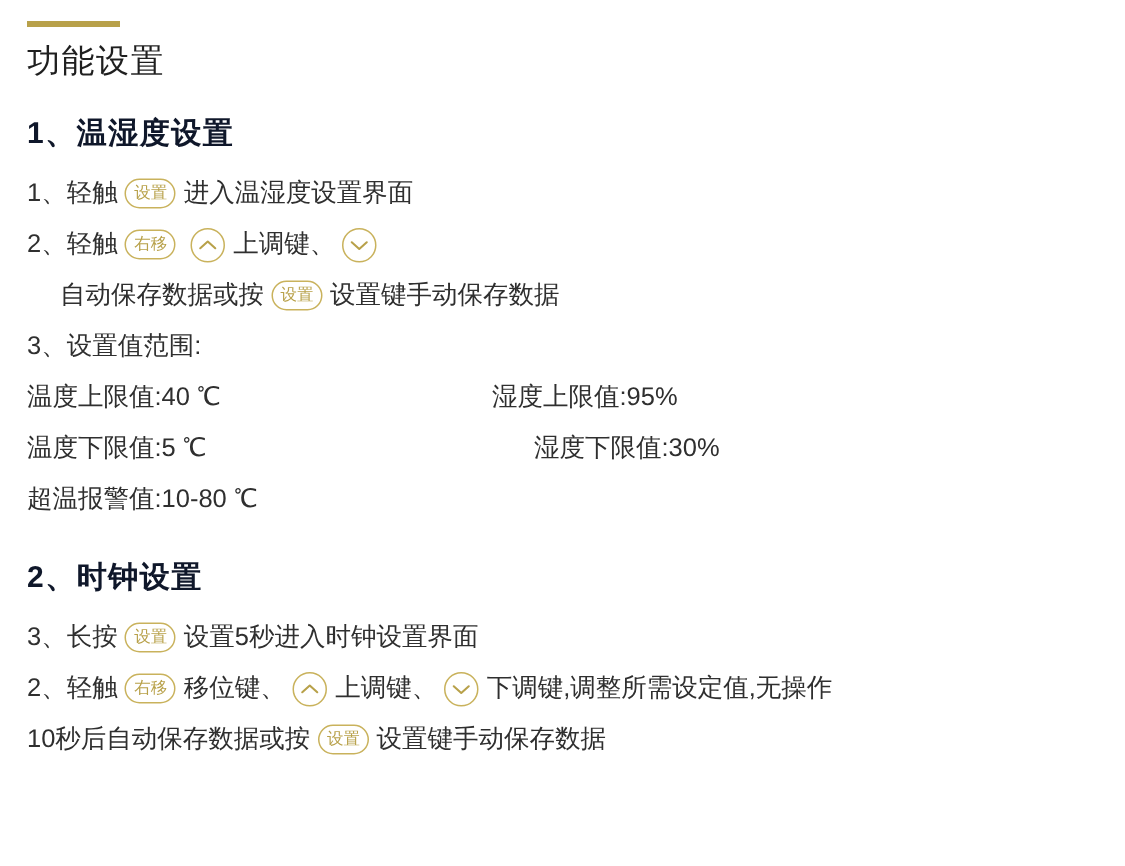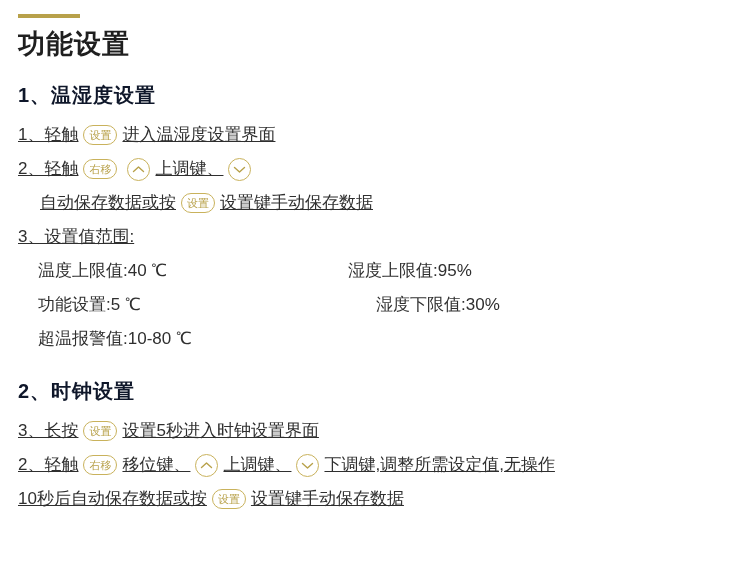--- a/index.html
+++ b/index.html
@@ -21,22 +21,22 @@
     box-sizing: border-box;
     padding: 0 18px;
   }
   .top-rule {
     width: 62px;
     height: 4px;
     background: #b8a14a;
     margin: 14px 0 0 0;
   }
   .page-title {
-    font-size: 27px;
-    font-weight: bold;
+    font-size: 22px;
+    font-weight: normal;
     color: #1f1f1f;
     letter-spacing: 1px;
     margin: 10px 0 0 0;
     line-height: 1.2;
   }
   .section-head {
     font-size: 20px;
     font-weight: bold;
     color: #0f172a;
     letter-spacing: 1px;
@@ -54,21 +54,20 @@
     display: flex;
     align-items: center;
     flex-wrap: nowrap;
   }
   .line.indent {
     padding-left: 22px;
     text-align: center;
   }
   .txt {
     display: inline-block;
-    text-decoration: underline;
   }
   
   .chip {
     display: inline-flex;
     align-items: center;
     justify-content: center;
     border: 1px solid #c9b25c;
     border-radius: 11px;
     color: #b8a14a;
     font-size: 11px;
@@ -99,21 +98,20 @@
   .range-row {
     font-size: 17px;
     line-height: 34px;
     color: #2f2f2f;
     display: flex;
     white-space: nowrap;
   }
   .range-row .col-a {
     width: 310px;
     flex: 0 0 auto;
-    margin-left: 20px;
   }
   .range-row .col-b {
     flex: 0 0 auto;
   }
   .range-row.r2 .col-a {
     width: 338px;
   }
 </style>
 </head>
 <body>
@@ -149,21 +147,21 @@
         <span class="txt">设置键手动保存数据</span>
       </div>
       <div class="line">
         <span class="txt">3、设置值范围:</span>
       </div>
       <div class="range-row">
         <span class="col-a">温度上限值:40 ℃</span>
         <span class="col-b">湿度上限值:95%</span>
       </div>
       <div class="range-row r2">
-        <span class="col-a">功能设置:5 ℃</span>
+        <span class="col-a">温度下限值:5 ℃</span>
         <span class="col-b">湿度下限值:30%</span>
       </div>
       <div class="range-row">
         <span class="col-a">超温报警值:10-80 ℃</span>
         <span class="col-b"></span>
       </div>
       <div class="section-head second">2、时钟设置</div>
       <div class="line">
         <span class="txt">3、长按</span>
         <span class="chip">设置</span>

